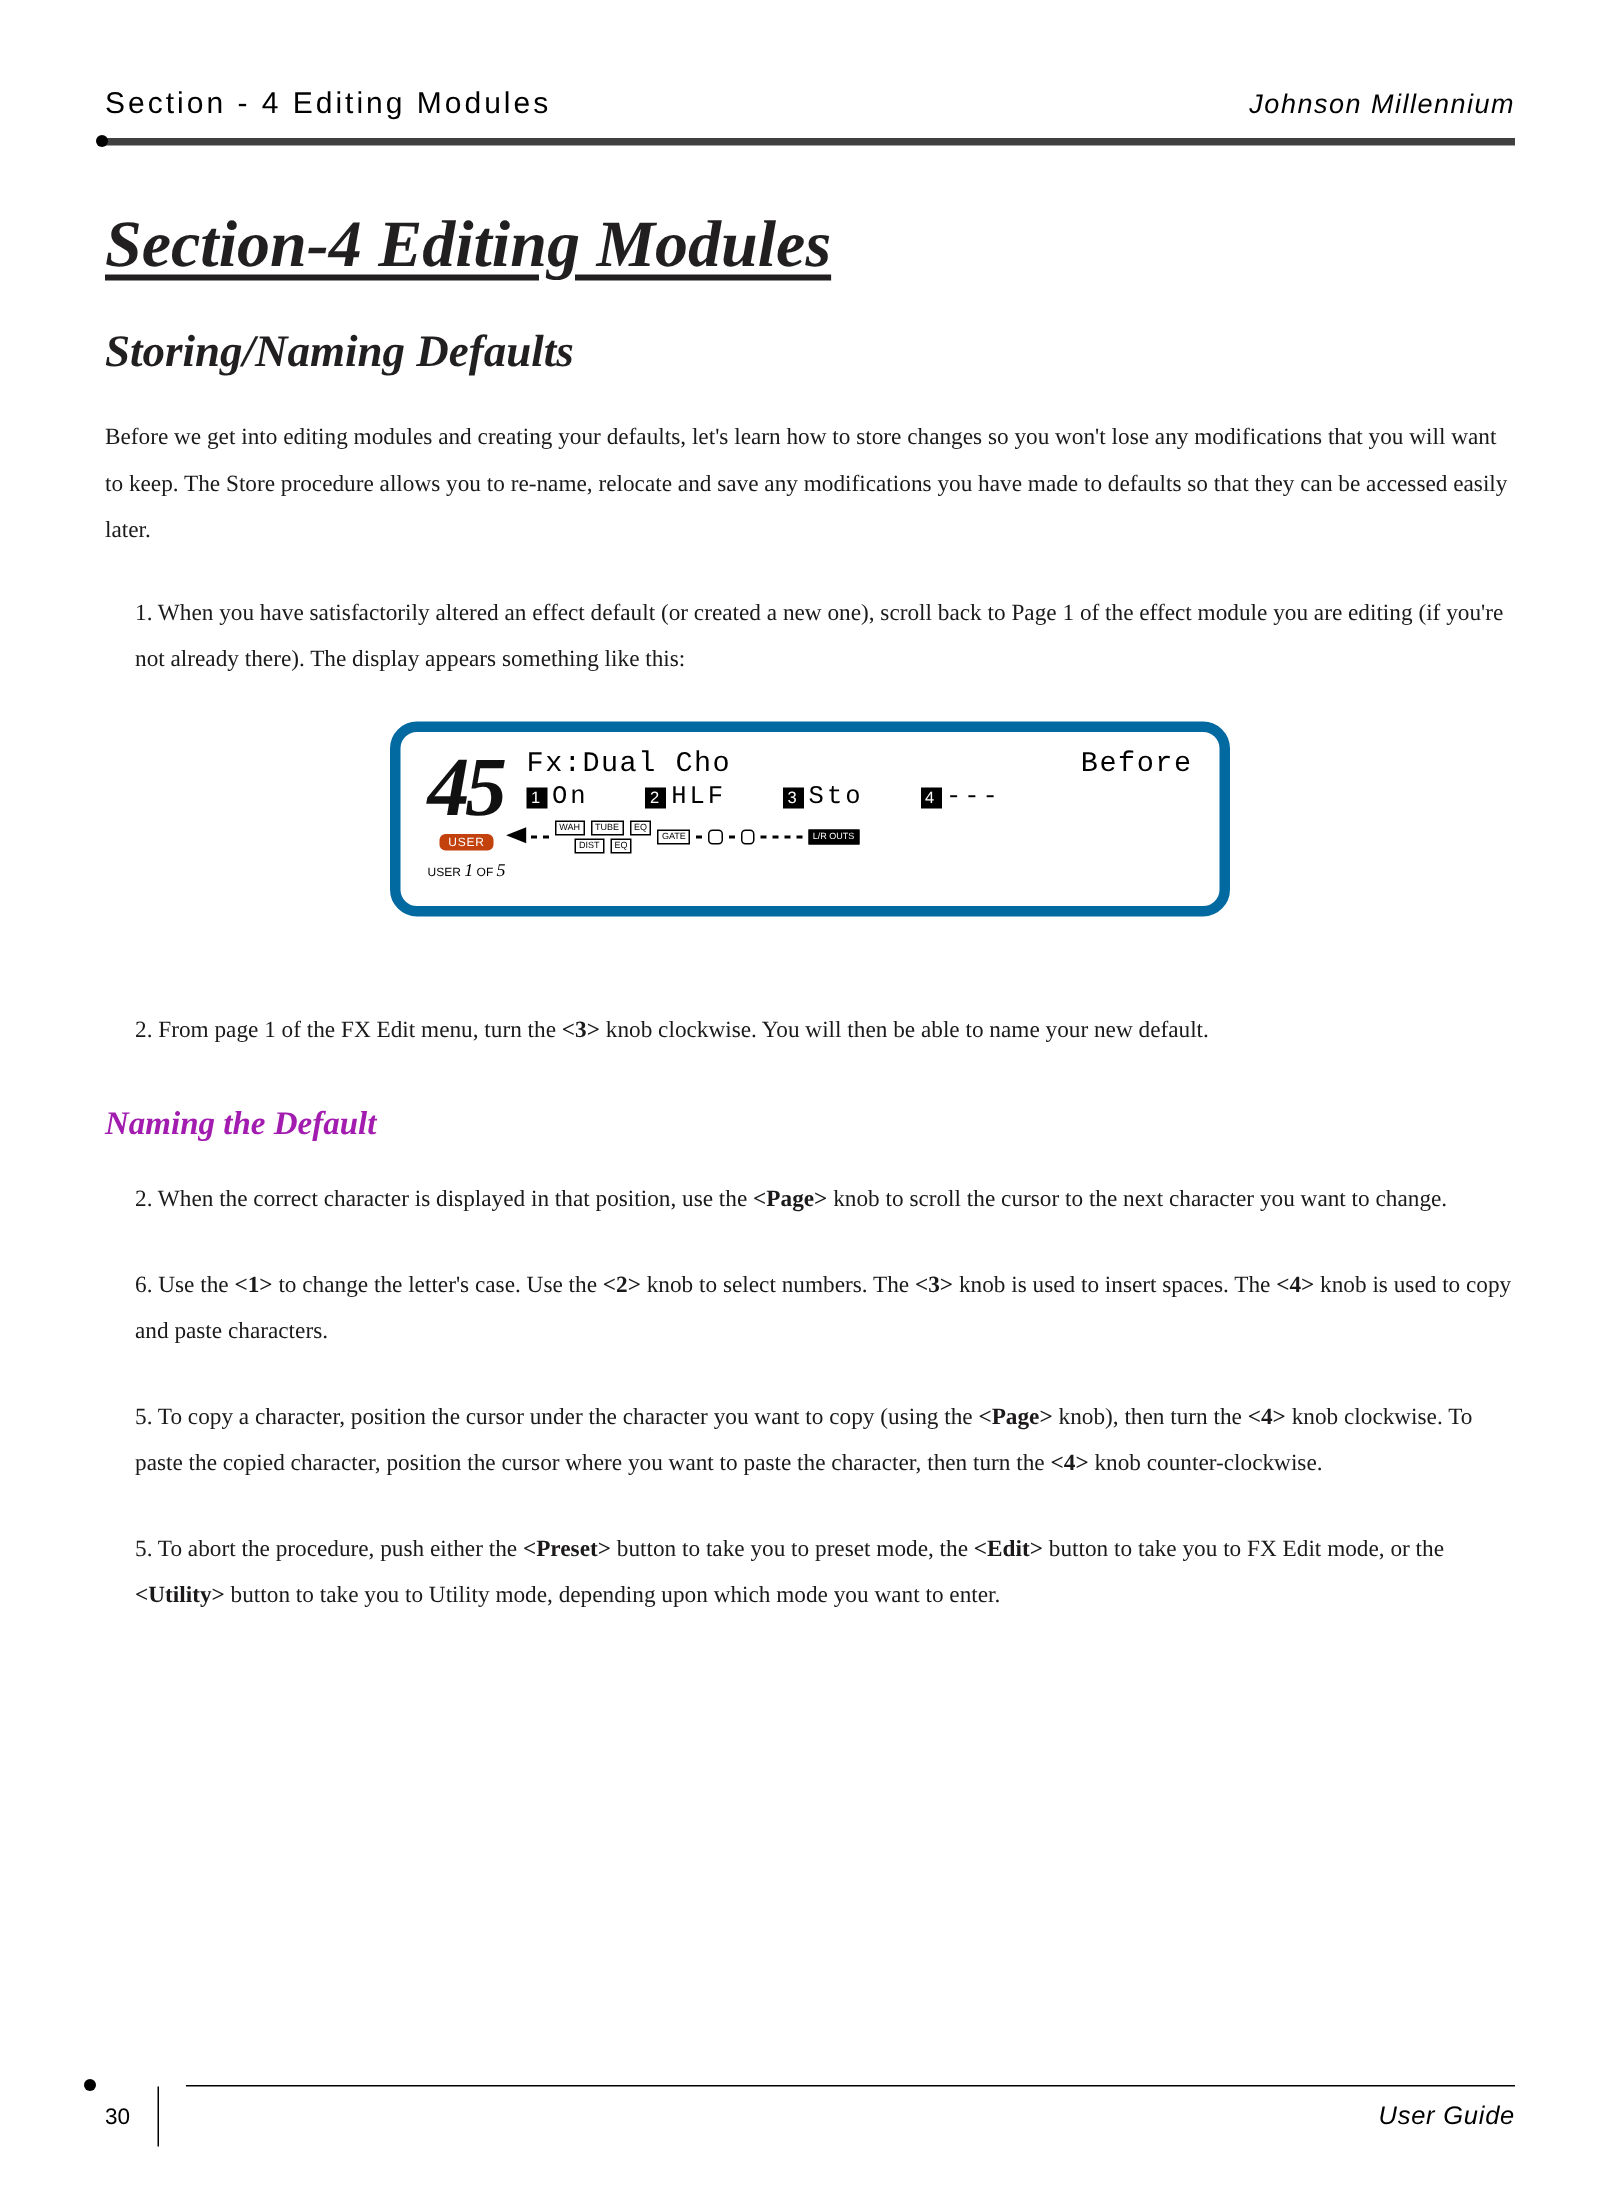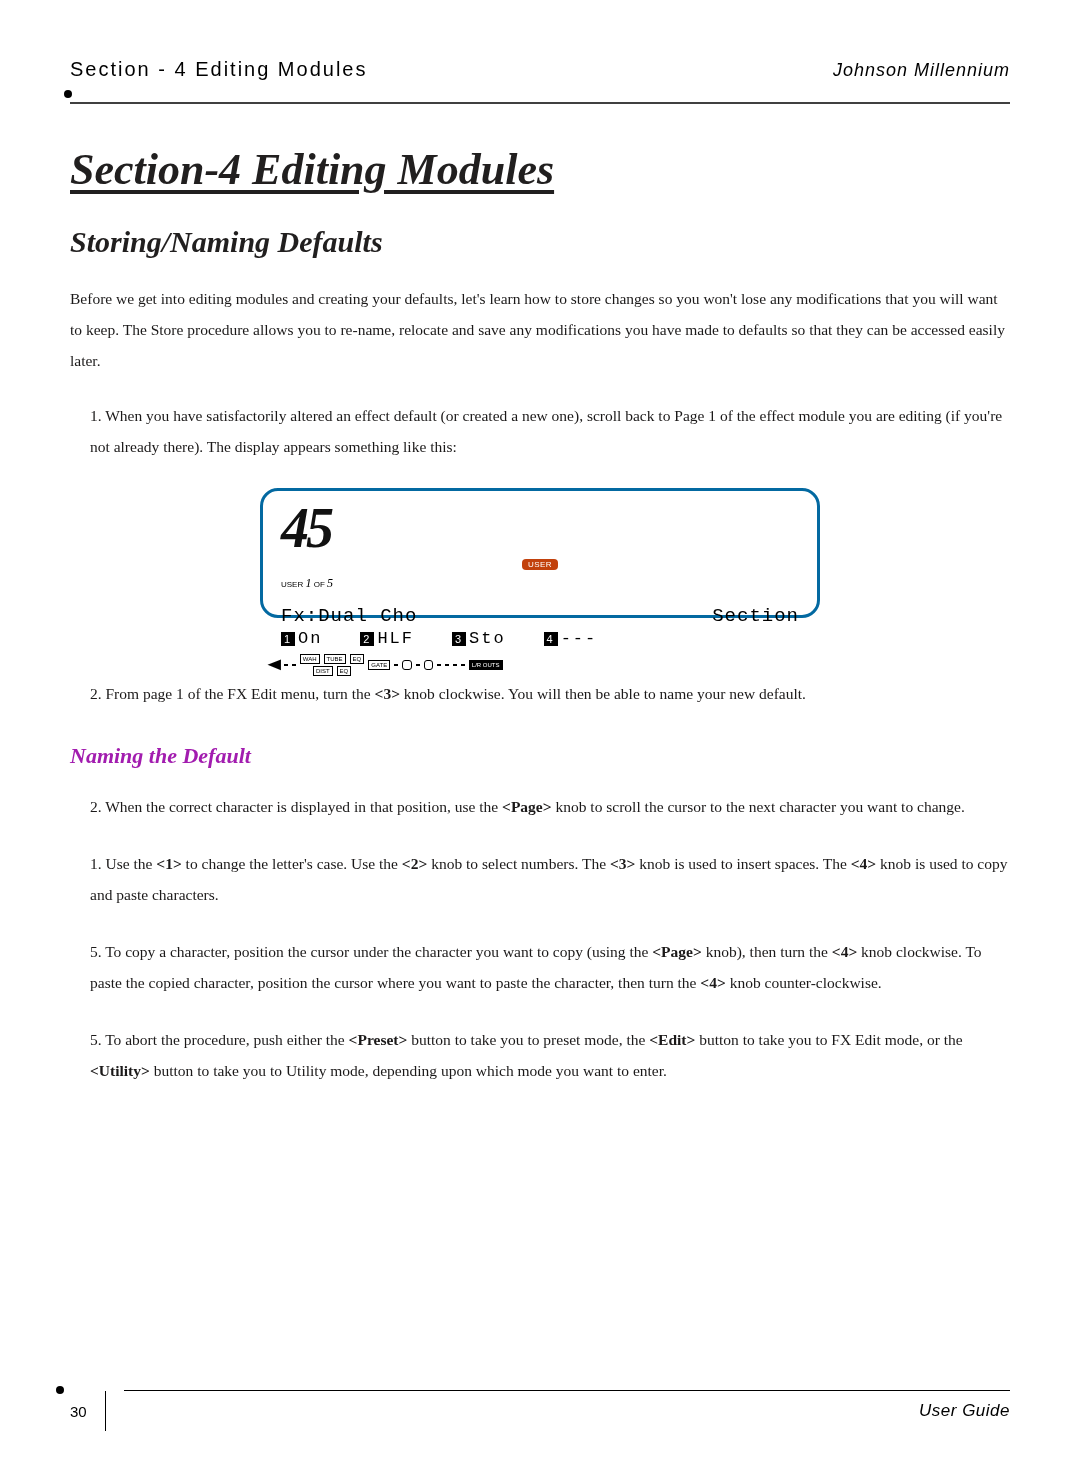--- a/index.html
+++ b/index.html
@@ -9,22 +9,22 @@
     color: #000;
     width: 1080px;
     min-height: 1461px;
     padding: 58px 70px 40px 70px;
     position: relative;
   }
   .hdr {
     display: flex;
     justify-content: space-between;
     align-items: baseline;
-    border-bottom: 2px solid #404040;
-    padding-bottom: 21px;
+    border-bottom: 5px solid #404040;
+    padding-bottom: 11px;
     margin-bottom: 40px;
     font-size: 20px;
   }
   .hdr-left { font-family: Arial, sans-serif; letter-spacing: 2px; }
   .hdr-right { font-family: Arial, sans-serif; font-style: italic; letter-spacing: 1px; font-size: 18px; }
   .hdr-dot {
     position: absolute;
     left: 64px;
     top: 90px;
     width: 8px;
@@ -71,30 +71,29 @@
     margin-top: 34px;
     margin-bottom: 22px;
     color: #a21caf;
   }
   .display-wrap {
     display: flex;
     justify-content: center;
     margin: 22px 0 60px 0;
   }
   .display {
-    border: 3px solid #0369a1;
+    border: 7px solid #0369a1;
     border-radius: 18px;
     width: 560px;
     height: 130px;
     padding: 10px 18px 6px 18px;
     font-family: 'Courier New', monospace;
     position: relative;
     display: flex;
     gap: 14px;
-    flex-direction: column;
   }
   .bignum {
     font-family: Georgia, serif;
     font-style: italic;
     font-weight: bold;
     font-size: 56px;
     line-height: 0.9;
     color: #111;
     letter-spacing: -3px;
     padding-top: 2px;
@@ -242,21 +241,21 @@
       <div class="pageof">
         <span>USER</span>
         <span class="n">1</span>
         <span>OF</span>
         <span class="n">5</span>
       </div>
     </div>
     <div class="lcd-right">
       <div class="lcd-line1">
         <span>Fx:Dual Cho</span>
-        <span>Section</span>
+        <span>Before</span>
       </div>
       <div class="lcd-line2">
         <span class="chip">
             <span class="numbox">1</span>
             <span>On</span>
           </span>
         <span class="chip">
             <span class="numbox">2</span>
             <span>HLF</span>
           </span>
@@ -305,21 +304,21 @@
   </p>
 </div>
 
 <h3 class="sub-head">Naming the Default</h3>
 
 <div class="list">
   <p class="item">
     <span>2. When the correct character is displayed in that position, use the </span><b class="k">&lt;Page&gt;</b><span> knob to scroll the cursor to the next character you want to change.</span>
   </p>
   <p class="item">
-    <span>1. Use the </span><b class="k">&lt;1&gt;</b><span> to change the letter's case. Use the </span><b class="k">&lt;2&gt;</b><span> knob to select numbers.  The </span><b class="k">&lt;3&gt;</b><span> knob is used to insert spaces. The </span><b class="k">&lt;4&gt;</b><span> knob is used to copy and paste characters.</span>
+    <span>6. Use the </span><b class="k">&lt;1&gt;</b><span> to change the letter's case. Use the </span><b class="k">&lt;2&gt;</b><span> knob to select numbers.  The </span><b class="k">&lt;3&gt;</b><span> knob is used to insert spaces. The </span><b class="k">&lt;4&gt;</b><span> knob is used to copy and paste characters.</span>
   </p>
   <p class="item">
     <span>5. To copy a character, position the cursor under the character you want to copy (using the </span><b class="k">&lt;Page&gt;</b><span> knob), then turn the </span><b class="k">&lt;4&gt;</b><span> knob clockwise.  To paste the copied character, position the cursor where you want to paste the character, then turn the </span><b class="k">&lt;4&gt;</b><span> knob counter-clockwise.</span>
   </p>
   <p class="item">
     <span>5. To abort the procedure, push either the </span><b class="k">&lt;Preset&gt;</b><span> button to take you to preset mode, the </span><b class="k">&lt;Edit&gt;</b><span> button to take you to FX Edit mode, or the </span><b class="k">&lt;Utility&gt;</b><span> button to take you to Utility mode, depending upon which mode you want to enter.</span>
   </p>
 </div>
 
 <div class="footer">

